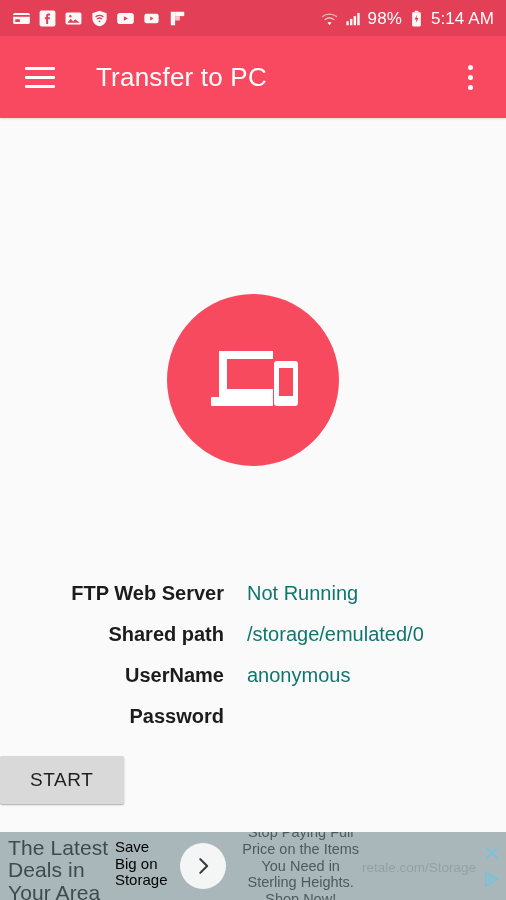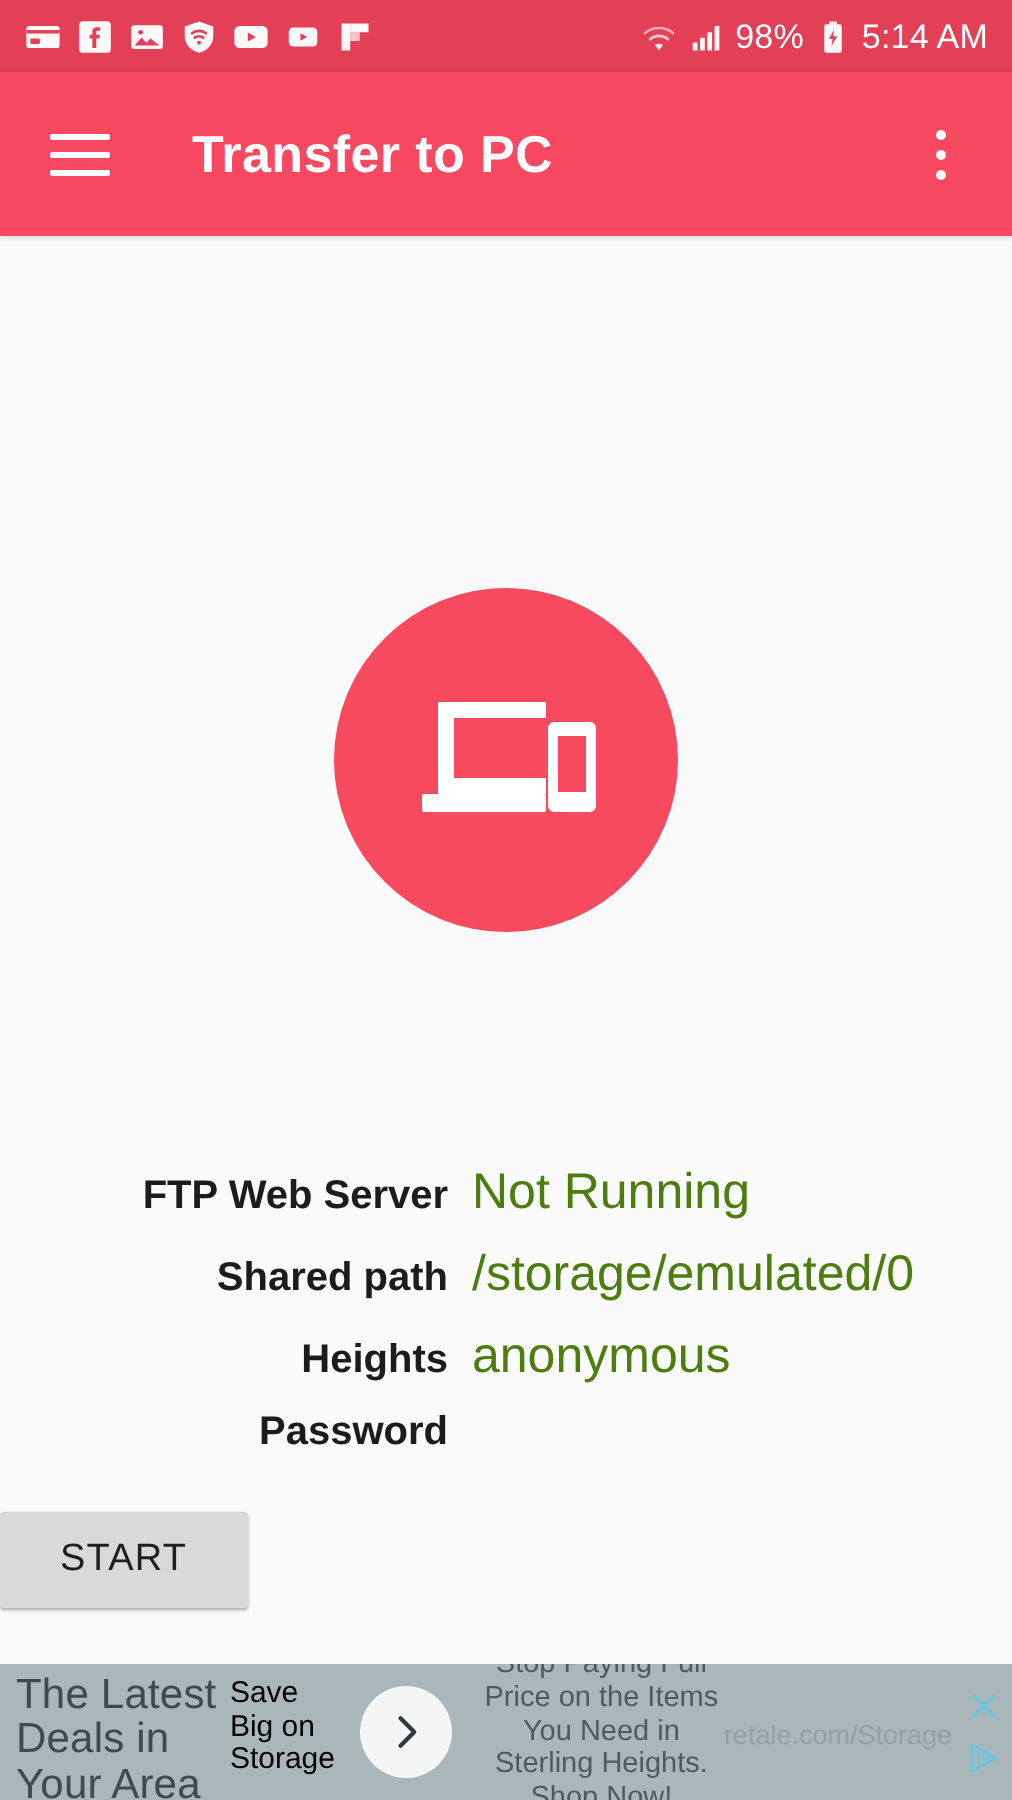--- a/index.html
+++ b/index.html
@@ -82,21 +82,21 @@
   .hamburger span {
     display: block;
     width: 30px;
     height: 3px;
     background: #ffffff;
     border-radius: 1px;
   }
   .app-title {
     color: #ffffff;
     font-size: 26px;
-    font-weight: bold;
+    font-weight: normal;
     margin-left: 34px;
     letter-spacing: 0.2px;
     white-space: nowrap;
   }
   .overflow-menu {
     margin-left: auto;
     width: 40px;
     height: 48px;
     display: flex;
     flex-direction: column;
@@ -149,23 +149,23 @@
   }
   .form-label {
     width: 224px;
     text-align: right;
     font-size: 20px;
     font-weight: bold;
     color: #1c1c1c;
     white-space: nowrap;
   }
   .form-value {
-    margin-left: 12px;
-    font-size: 25px;
-    color: #4d7c0f;
+    margin-left: 23px;
+    font-size: 20px;
+    color: #0f766e;
     white-space: nowrap;
   }
 
   .start-wrap {
     position: absolute;
     top: 638px;
     left: 0;
     right: 0;
     display: flex;
     justify-content: flex-start;
@@ -365,21 +365,21 @@
     <div class="form-block">
       <div class="form-row">
         <div class="form-label">FTP Web Server</div>
         <div class="form-value">Not Running</div>
       </div>
       <div class="form-row">
         <div class="form-label">Shared path</div>
         <div class="form-value">/storage/emulated/0</div>
       </div>
       <div class="form-row">
-        <div class="form-label">Heights</div>
+        <div class="form-label">UserName</div>
         <div class="form-value">anonymous</div>
       </div>
       <div class="form-row">
         <div class="form-label">Password</div>
         <div class="form-value"></div>
       </div>
     </div>
 
     <div class="start-wrap">
       <button class="start-button">START</button>

